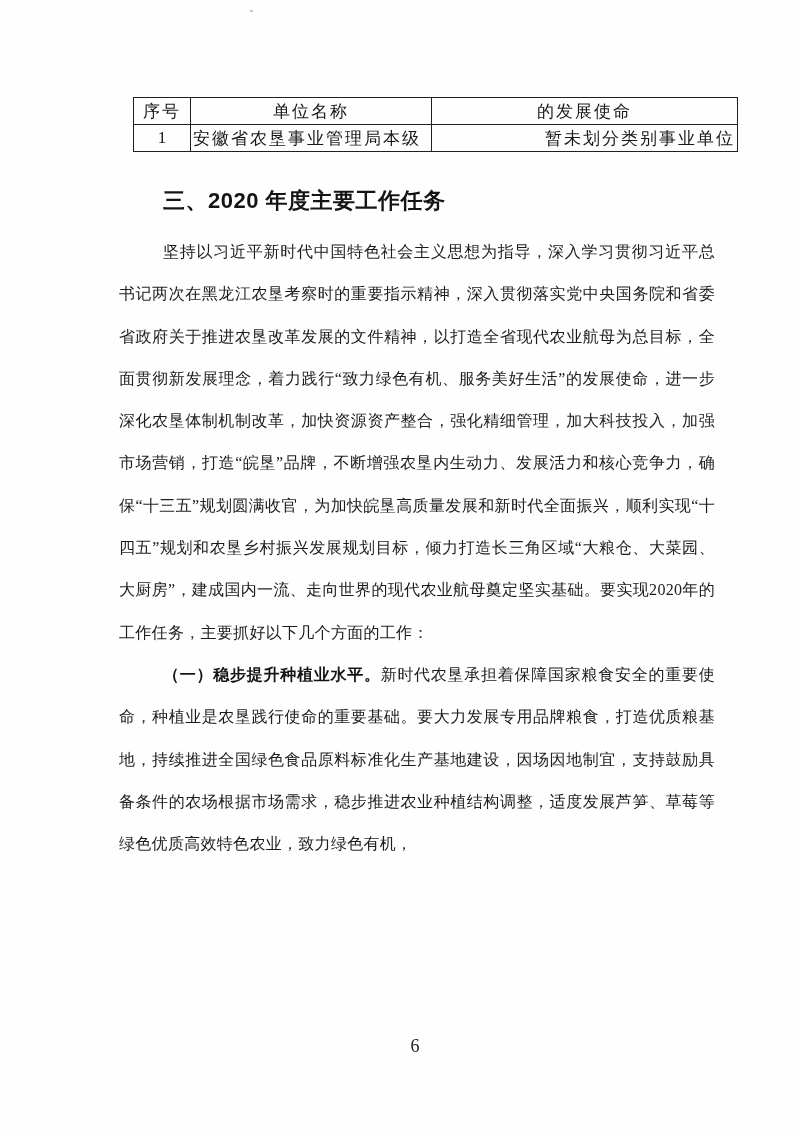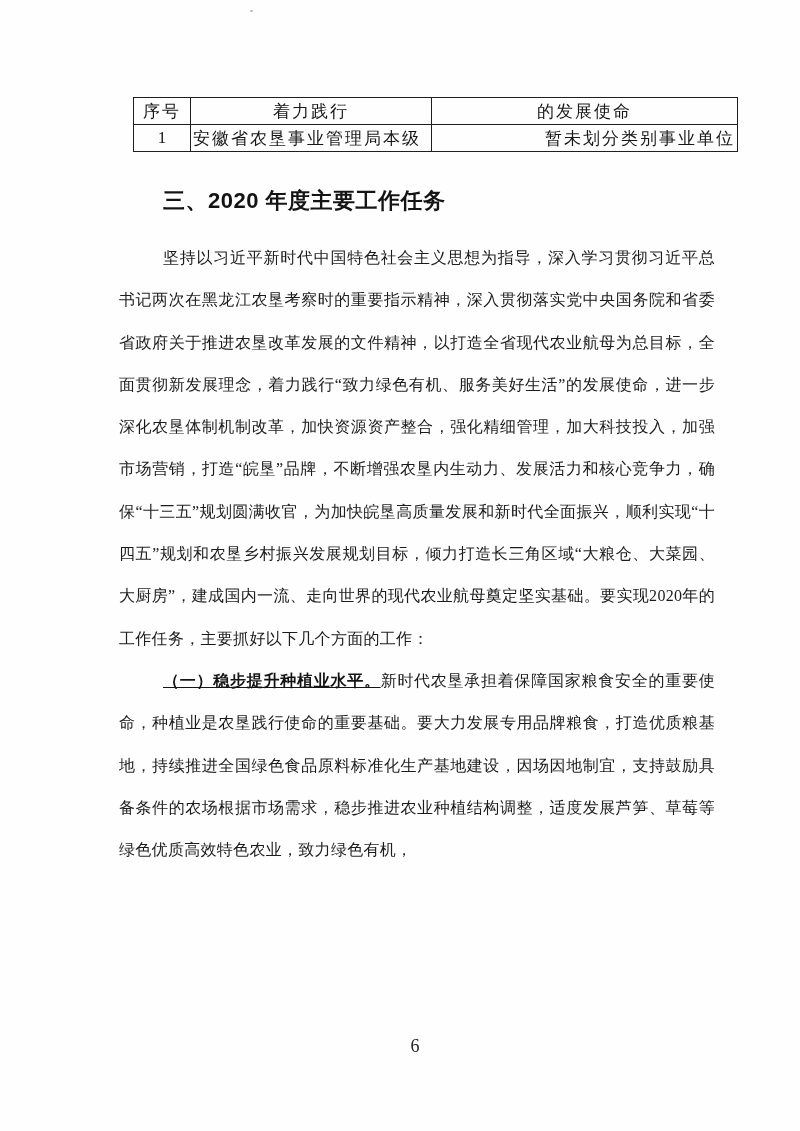--- a/index.html
+++ b/index.html
@@ -49,21 +49,21 @@
   td.h-cell   { text-align: center; letter-spacing: 2px; }
 
   
   .text-col {
     position: absolute;
     left: 119px;
     top: 186px;
     width: 596px;
   }
   .section-heading {
-    margin: 0 0 21px 0;
+    margin: 0 0 15px 0;
     padding-left: 44px;
     font-family: "Liberation Sans", "DejaVu Sans", sans-serif;
     font-weight: bold;
     font-size: 22px;
     line-height: 30px;
     color: #141414;
     letter-spacing: 0.5px;
   }
   p.body-para {
     margin: 0;
@@ -72,21 +72,20 @@
     text-align: justify;
     text-justify: inter-ideograph;
     text-indent: 44px;
     letter-spacing: 0.3px;
     color: #1c1c1c;
   }
   .bold-lead {
     font-family: "Liberation Sans", "DejaVu Sans", sans-serif;
     font-weight: bold;
     color: #141414;
-    text-decoration: underline;
   }
   
   .page-number {
     position: absolute;
     left: 30px;
     width: 770px;
     top: 1036px;
     text-align: center;
     font-size: 18px;
     color: #222222;
@@ -101,21 +100,21 @@
 
   <table class="doc-table">
     <colgroup>
       <col style="width:57px">
       <col style="width:241px">
       <col style="width:306px">
     </colgroup>
     <tbody>
       <tr>
         <td class="h-cell">序号</td>
-        <td class="h-cell">着力践行</td>
+        <td class="h-cell">单位名称</td>
         <td class="h-cell">的发展使命</td>
       </tr>
       <tr>
         <td class="c-center">1</td>
         <td class="c-name">安徽省农垦事业管理局本级</td>
         <td class="c-type">暂未划分类别事业单位</td>
       </tr>
     </tbody>
   </table>
 

